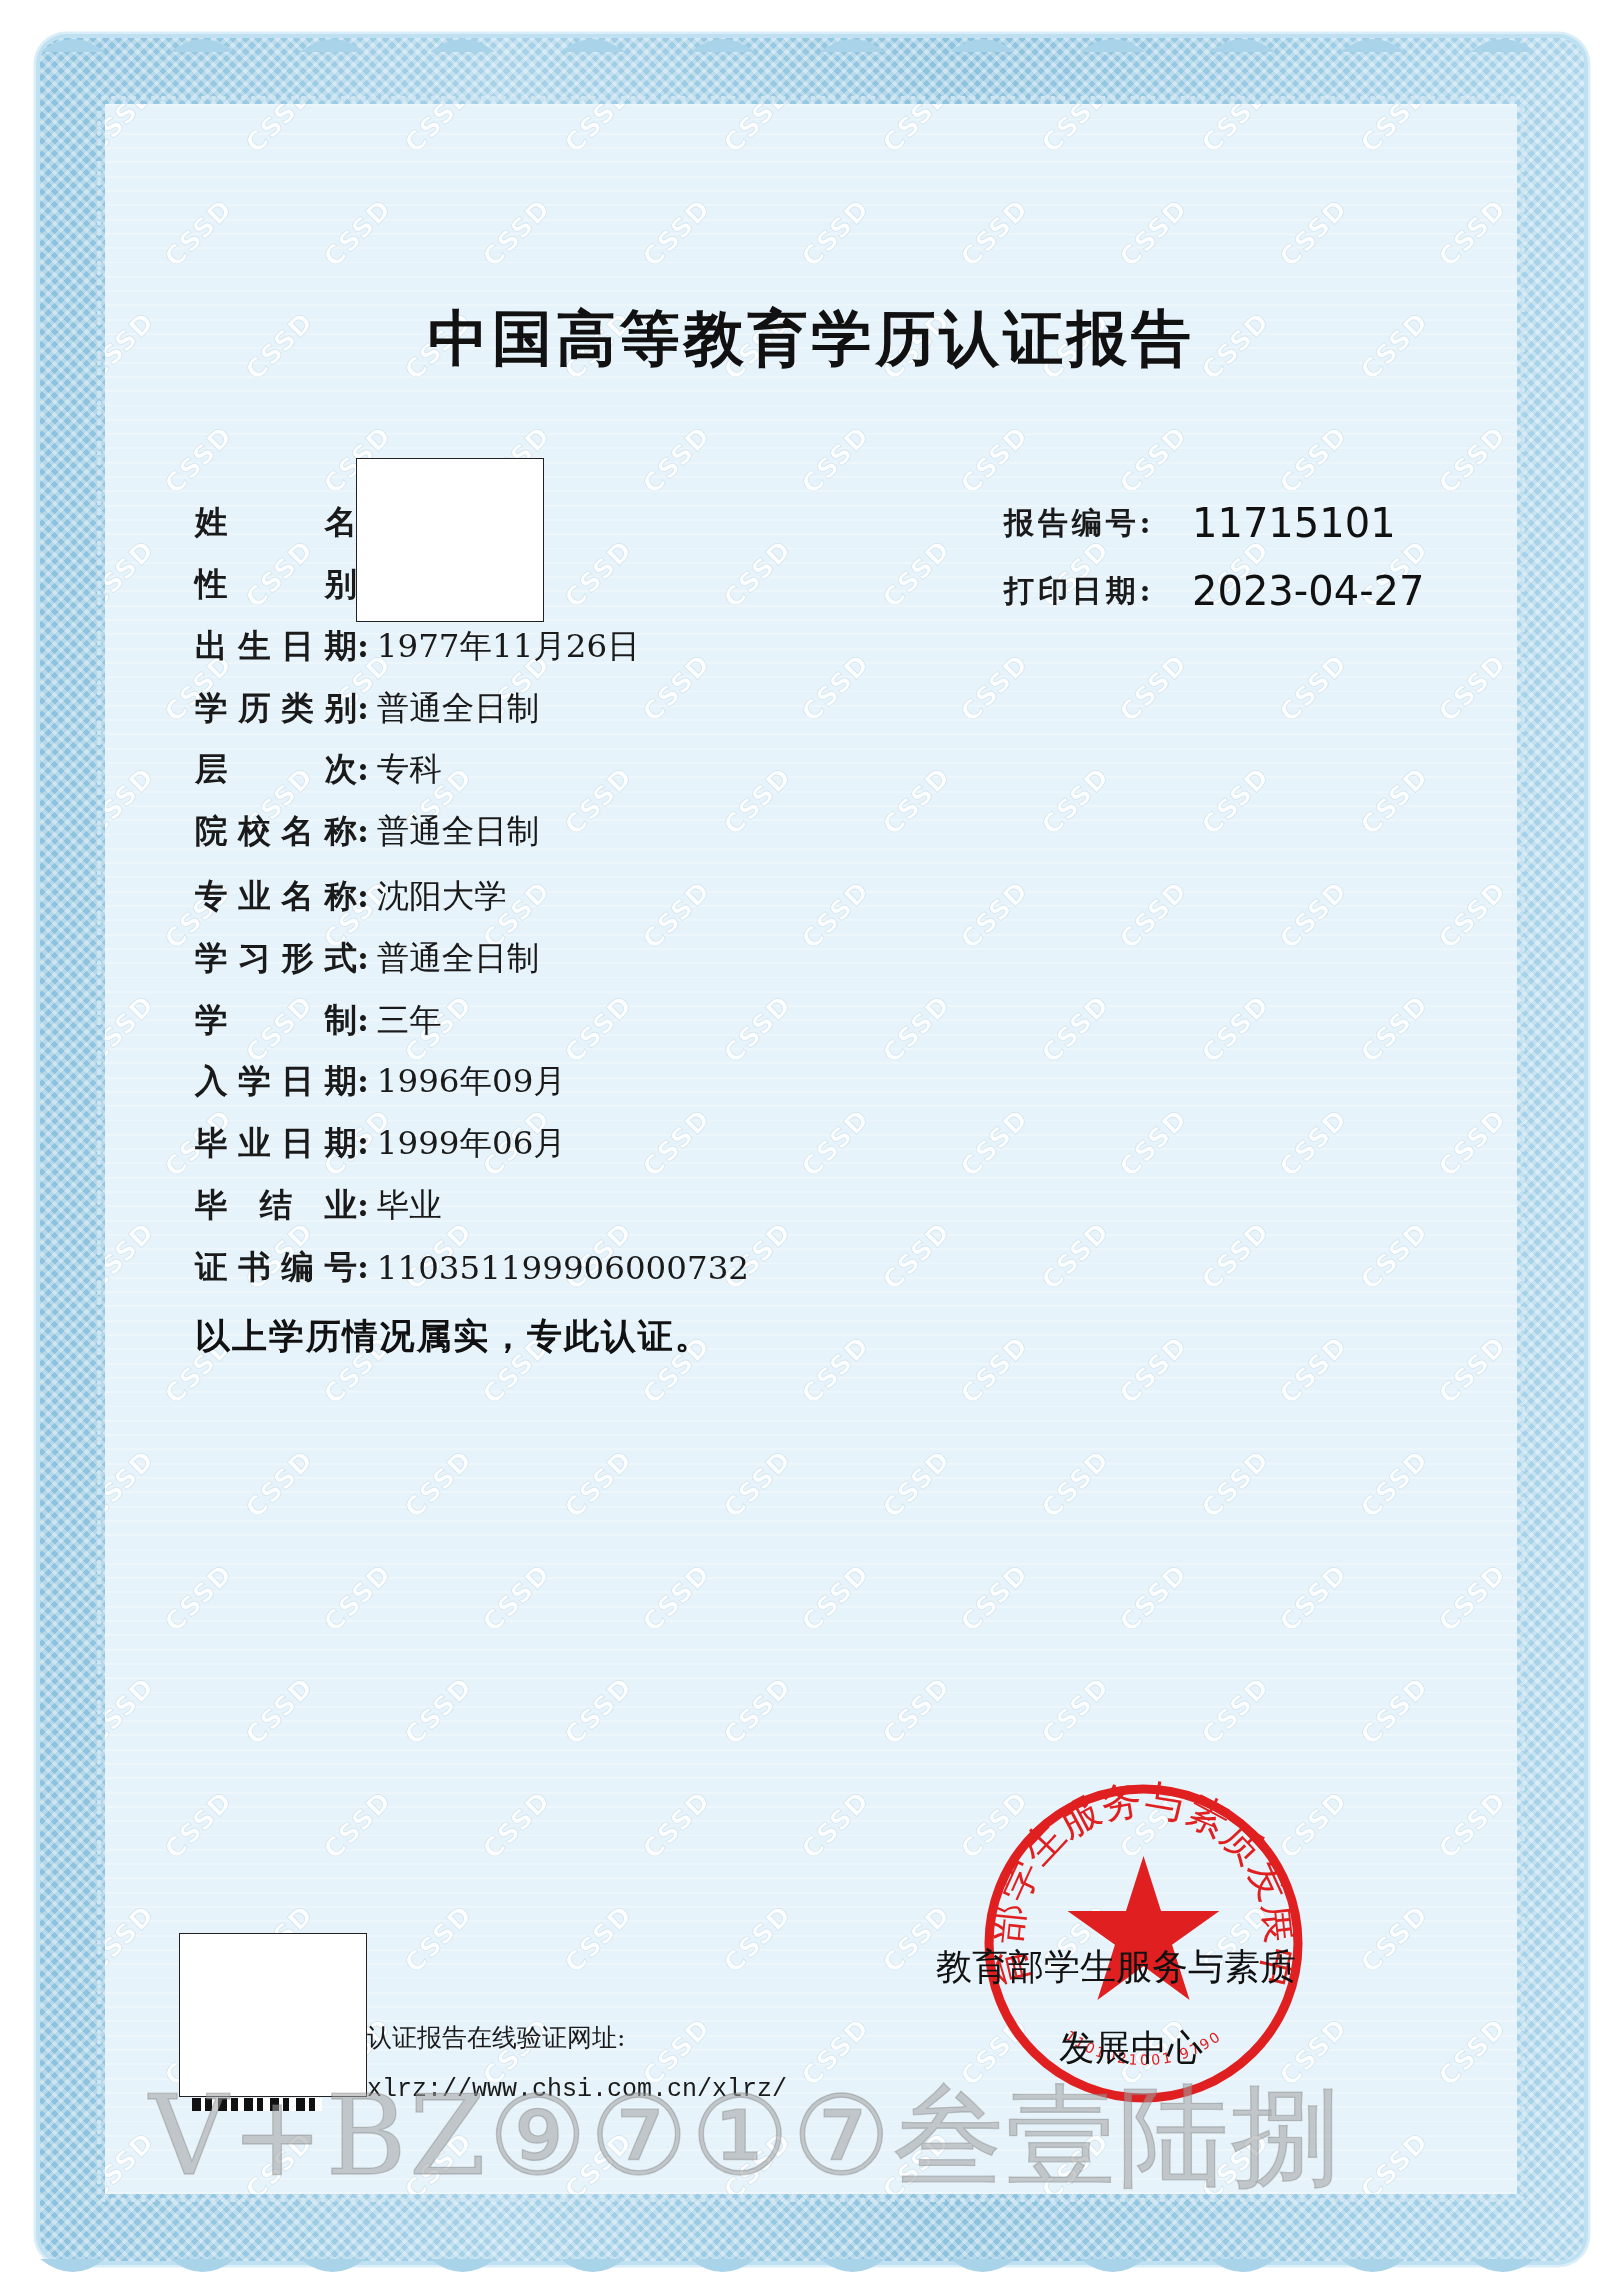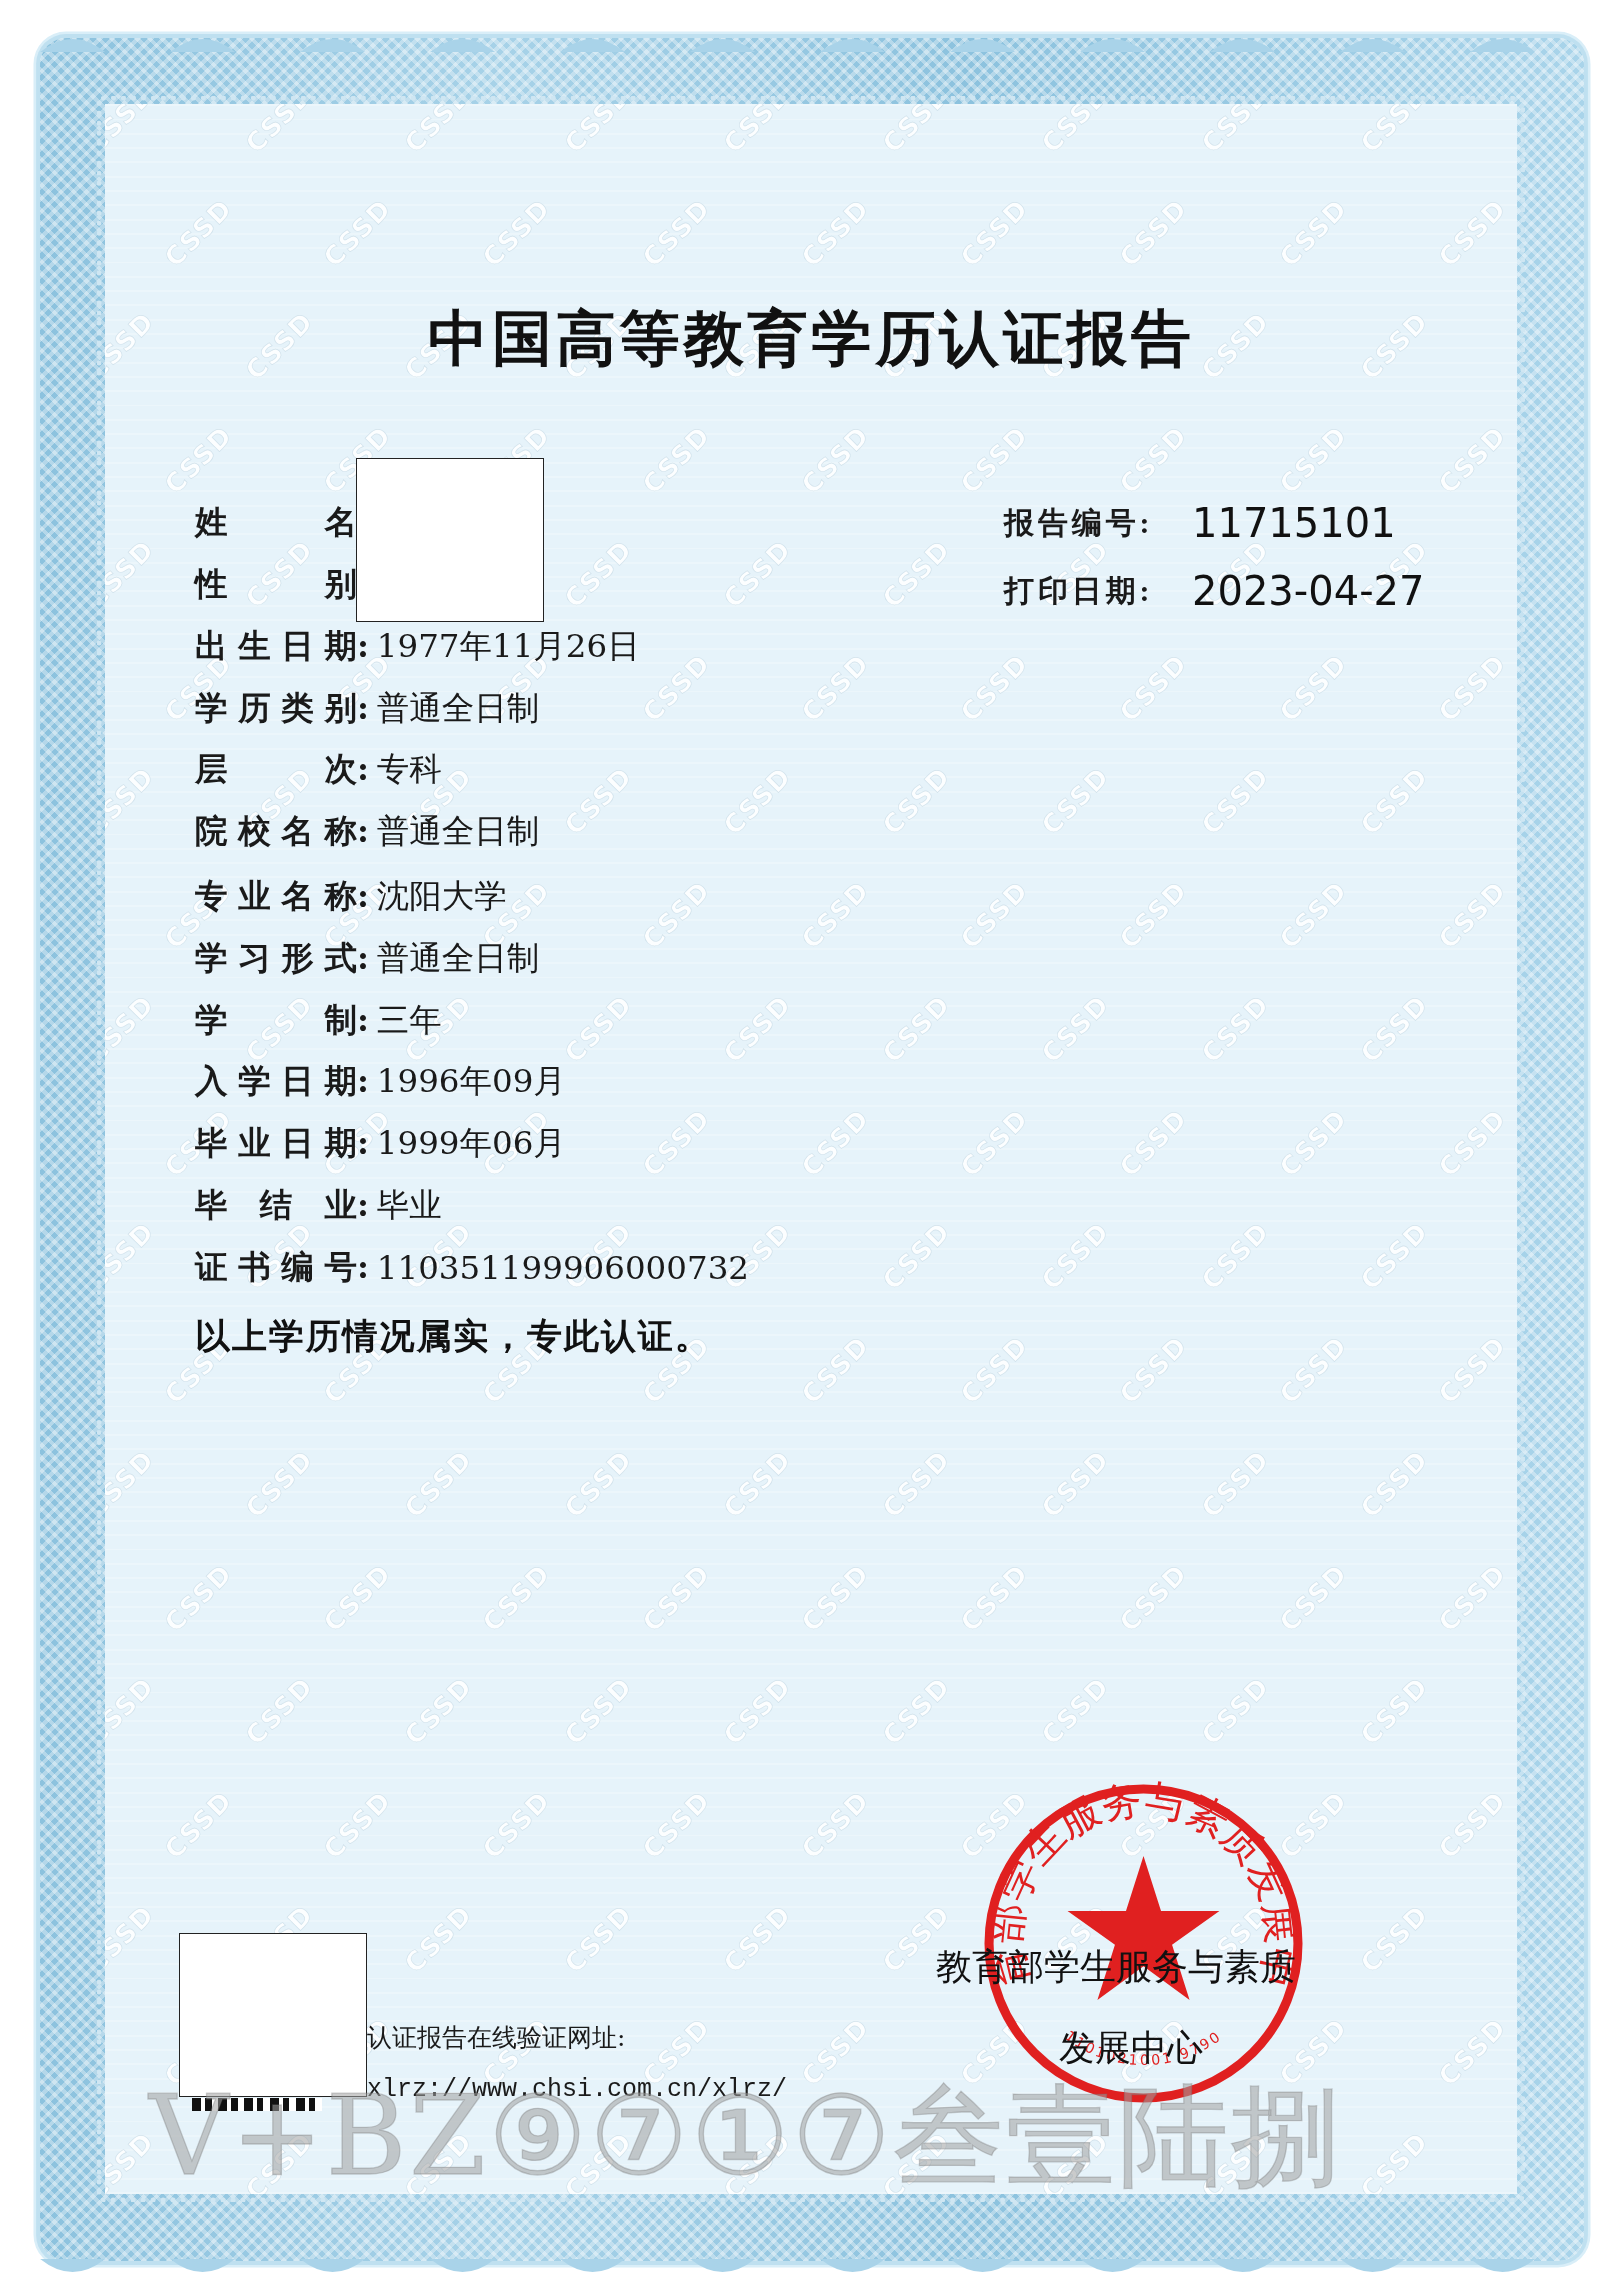--- a/index.html
+++ b/index.html
@@ -51,21 +51,21 @@
   .field .lbl span { display: inline-block; }
   .field .val { margin-left: 7.8px; }
   .statement {
     position: absolute; left: 195px; top: 1313px; font-size: 35px; font-weight: bold;
     color: #111; letter-spacing: 1.9px; font-family: "DejaVu Sans", sans-serif;
   }
   .redact {
     position: absolute; background: #ffffff; border: 1.9px solid #222; box-sizing: border-box;
   }
   .rfield { position: absolute; left: 1004px; display: flex; align-items: center; height: 52px; }
-  .rfield .lbl { font-size: 30px; font-weight: bold; color: #1a1a1a; letter-spacing: 3.9px; width: 188px; font-family: Liberation Serif, serif; }
+  .rfield .lbl { font-size: 30px; font-weight: bold; color: #1a1a1a; letter-spacing: 3.9px; width: 188px; }
   .rfield .val { font-family: "DejaVu Sans", sans-serif; font-size: 40px; color: #111; }
 
   
   .verify-line {
     position: absolute; left: 367px; font-size: 25px; color: #1a1a1a;
     font-family: "Liberation Mono", "DejaVu Sans Mono", monospace;
   }
   .verify-label { font-family: "DejaVu Serif", serif; }
   .qr-strip {
     position: absolute; left: 192px; top: 2098px; width: 130px; height: 13px;

